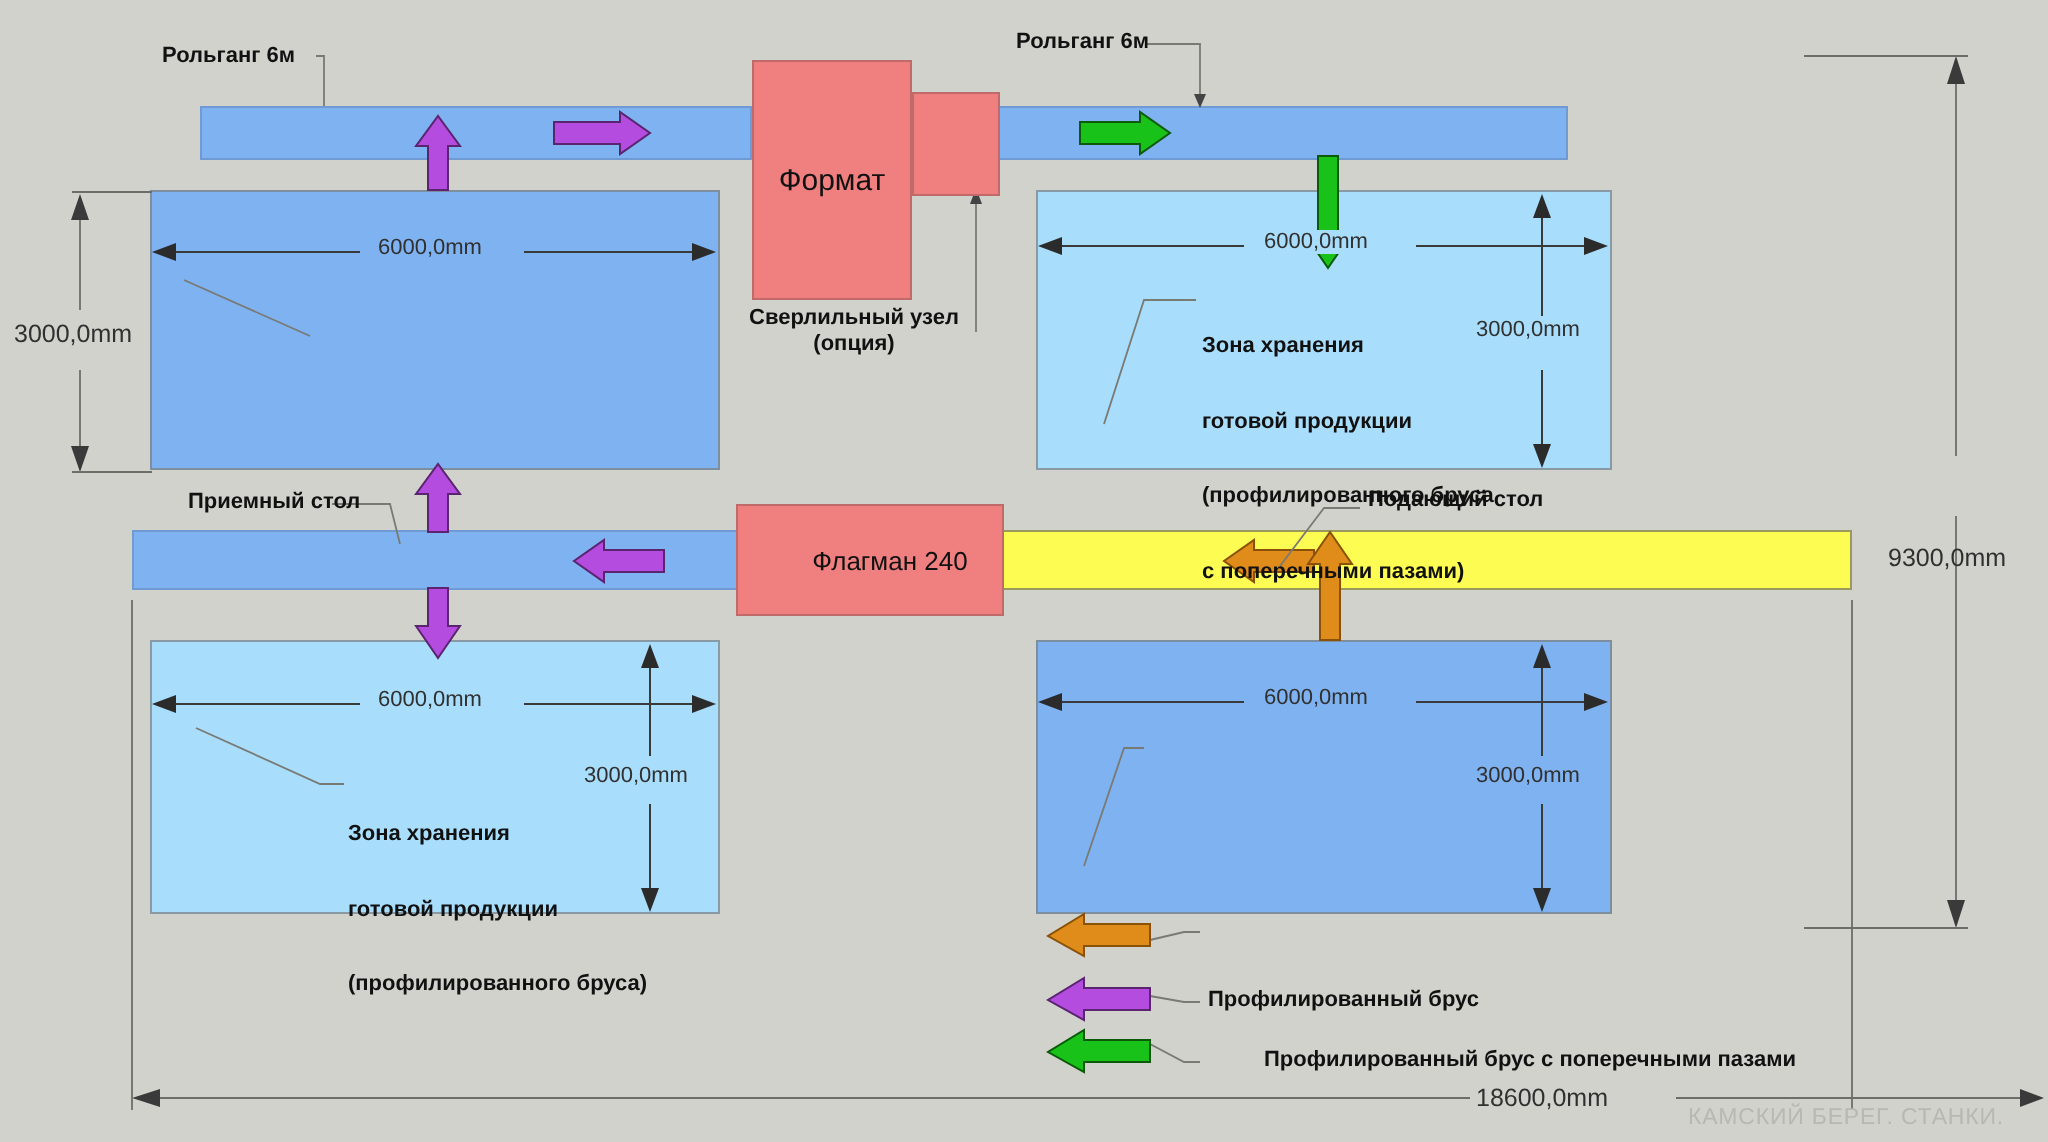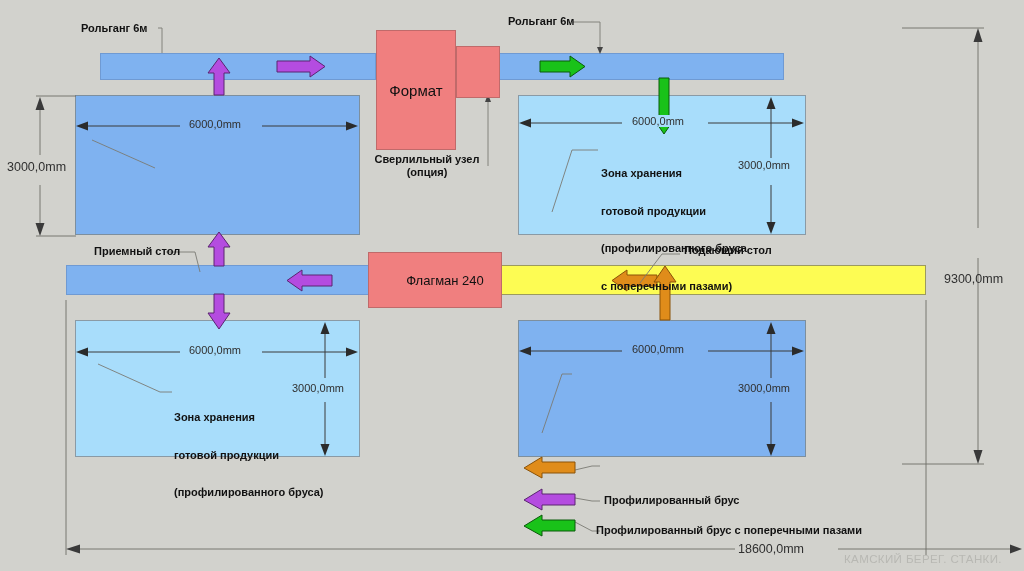--- a/index.html
+++ b/index.html
@@ -321,17 +321,17 @@
   <svg class="arrowsvg" style="left:0; top:0; width:1024px; height:571px;">
 
     <polygon points="575,462 542,462 542,457 524,468 542,478 542,473 575,473" fill="#e08c1a" stroke="#8a5208" stroke-width="1"></polygon>
 
     <polygon points="575,494 542,494 542,489 524,500 542,510 542,505 575,505" fill="#b44ce0" stroke="#5a2470" stroke-width="1"></polygon>
 
     <polygon points="575,520 542,520 542,515 524,526 542,536 542,531 575,531" fill="#19c219" stroke="#0a5a0a" stroke-width="1"></polygon>
   </svg>
 
   <div class="legend-text" style="left:604px; top:494px;">Профилированный брус</div>
-  <div class="legend-text" style="left:568px; top:524px;padding-left:28px;">Профилированный брус с поперечными пазами</div>
+  <div class="legend-text" style="left:604px; top:524px;padding-left:28px;">Профилированный брус с поперечными пазами</div>
 
   <div class="watermark" style="left:844px; top:553px;">КАМСКИЙ БЕРЕГ. СТАНКИ.</div>
 
 </div>
 
 </body></html>

